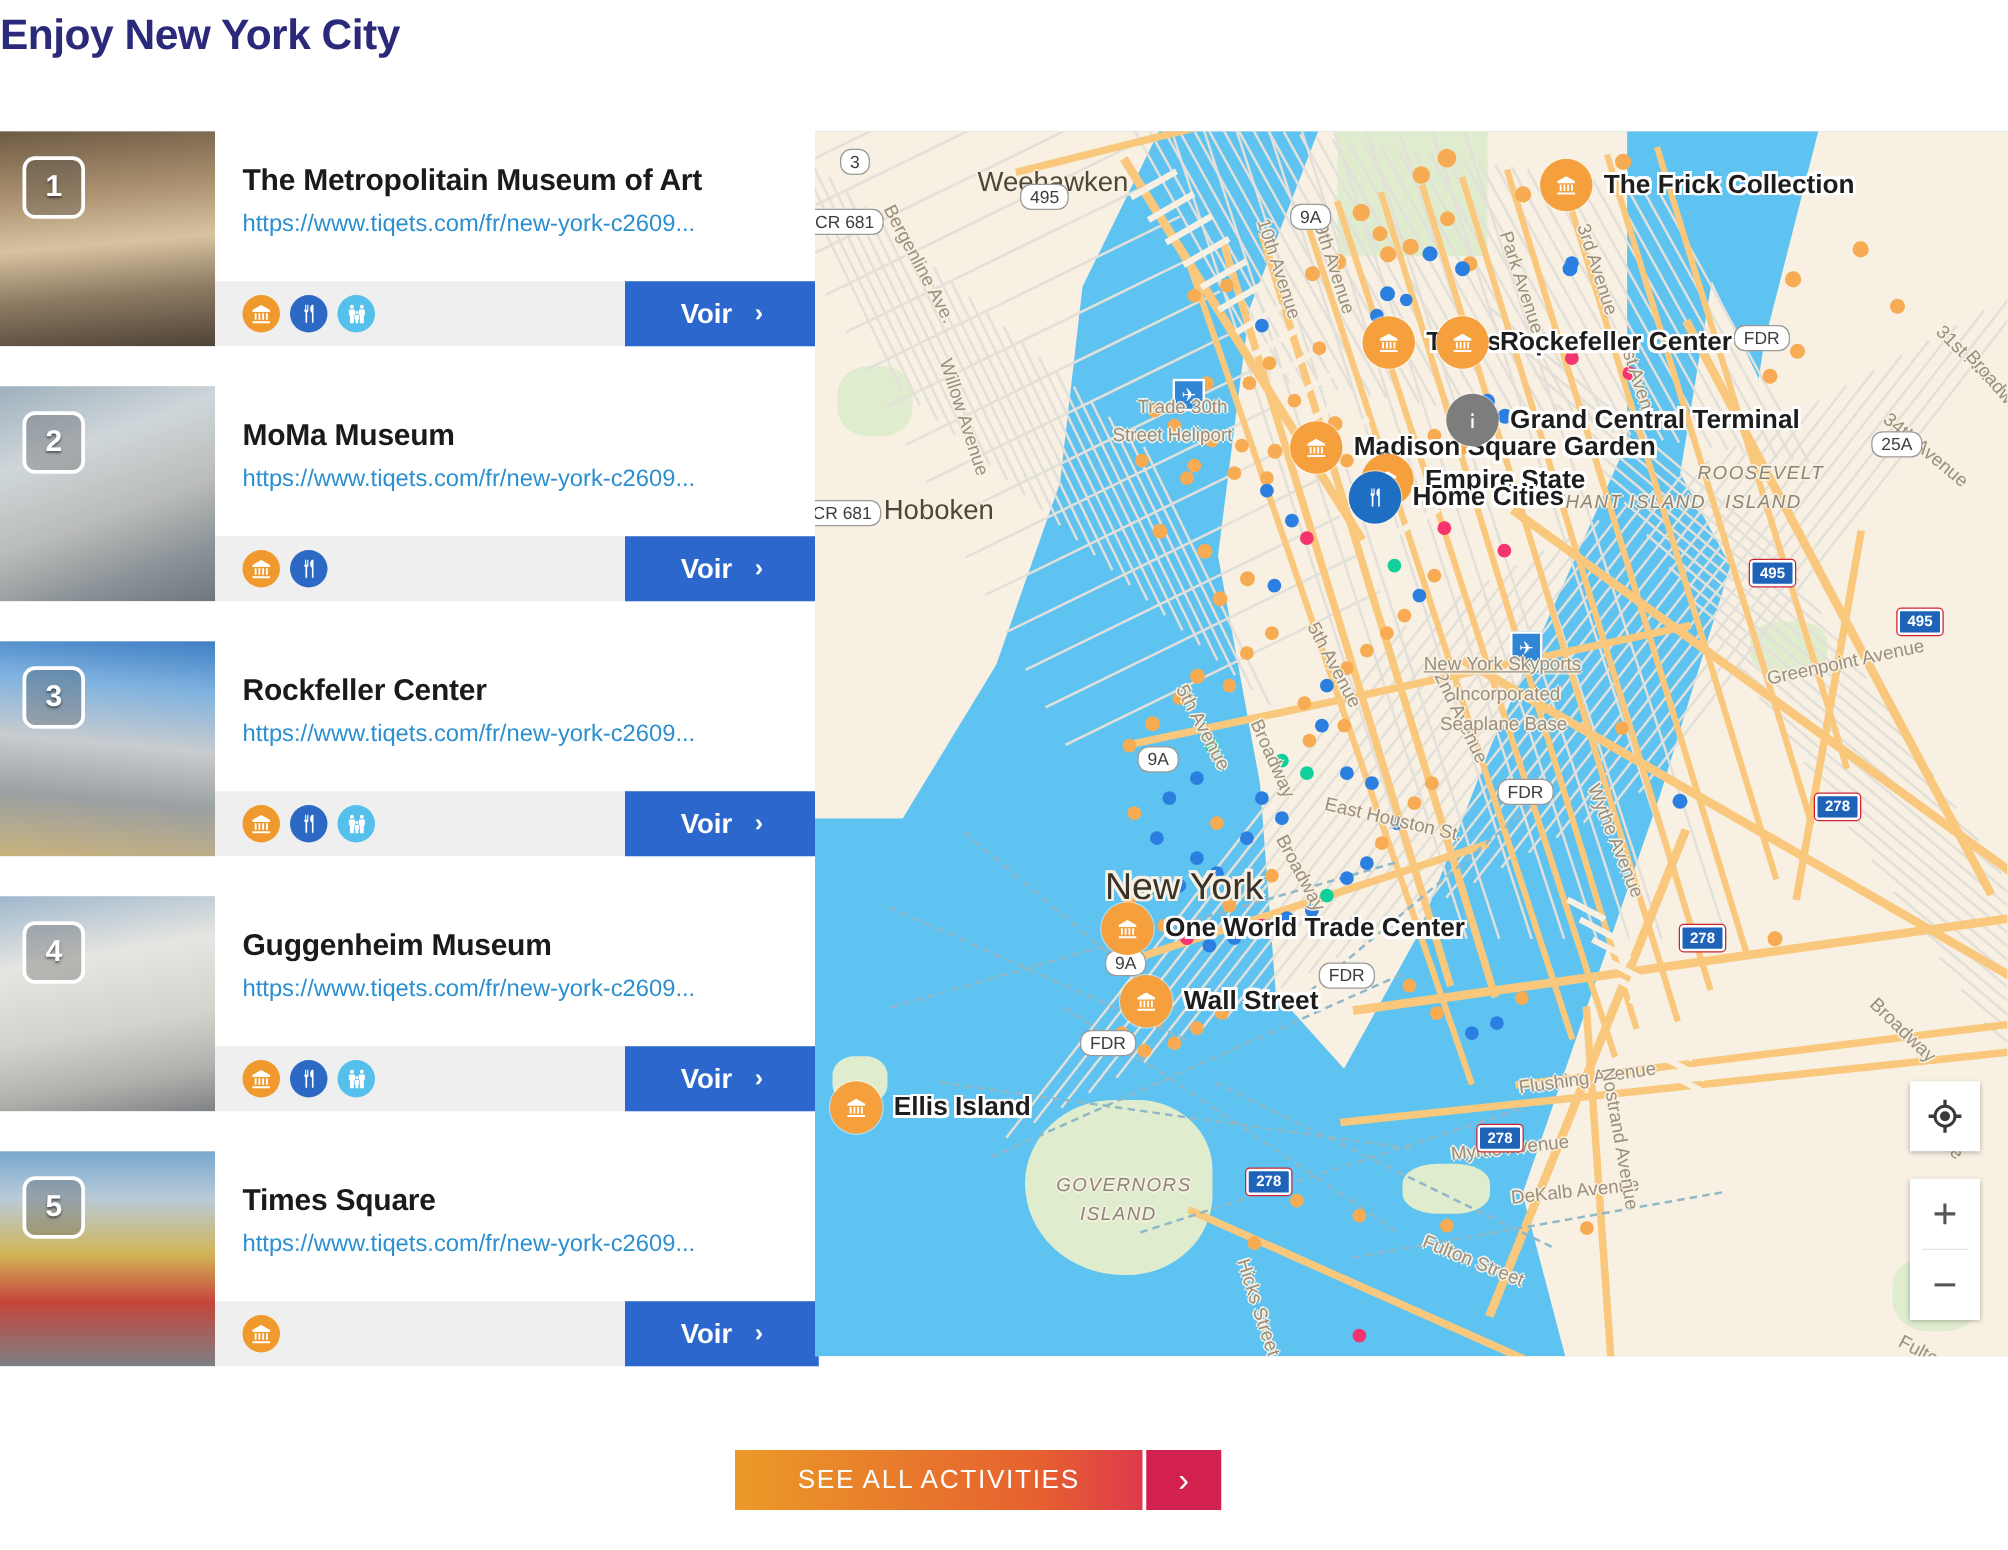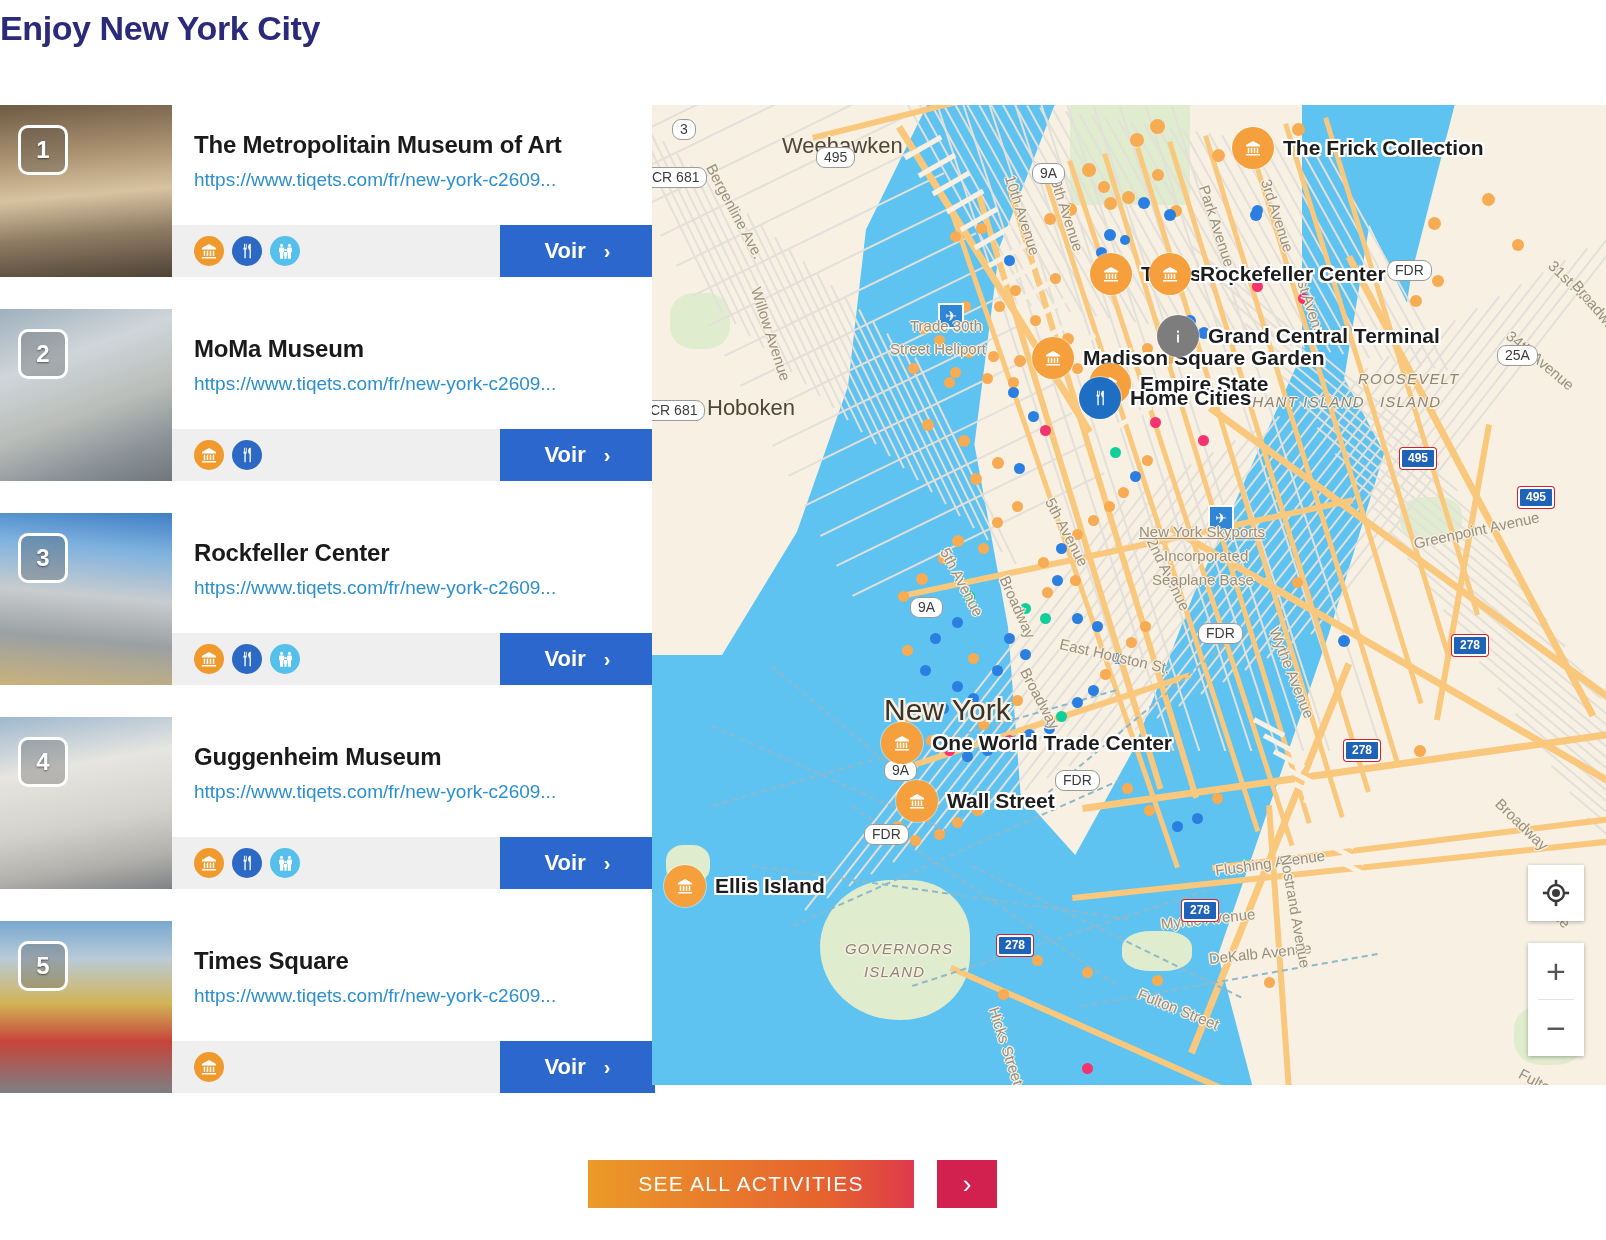--- a/index.html
+++ b/index.html
@@ -189,21 +189,21 @@
   }
   .zoom-btn{
     height:56px;display:flex;align-items:center;justify-content:center;
     font-size:34px;color:#555;cursor:pointer;user-select:none;
   }
   .zoom-sep{height:1px;background:#e2e2e2;margin:0 10px;}
 
   
   .cta{
     position:absolute;left:588px;top:1160px;
-    height:48px;display:flex;cursor:pointer;gap:20px;
+    height:48px;display:flex;cursor:pointer;
   }
   .cta-main{
     width:326px;height:48px;
     background:linear-gradient(90deg,#eb9a28 0%,#e6602f 75%,#de3a4c 100%);
     color:#fff;font-size:21px;letter-spacing:1.3px;
     display:flex;align-items:center;justify-content:center;
   }
   .cta-arrow{
     width:60px;height:48px;margin-left:3px;
     background:#d2214f;

